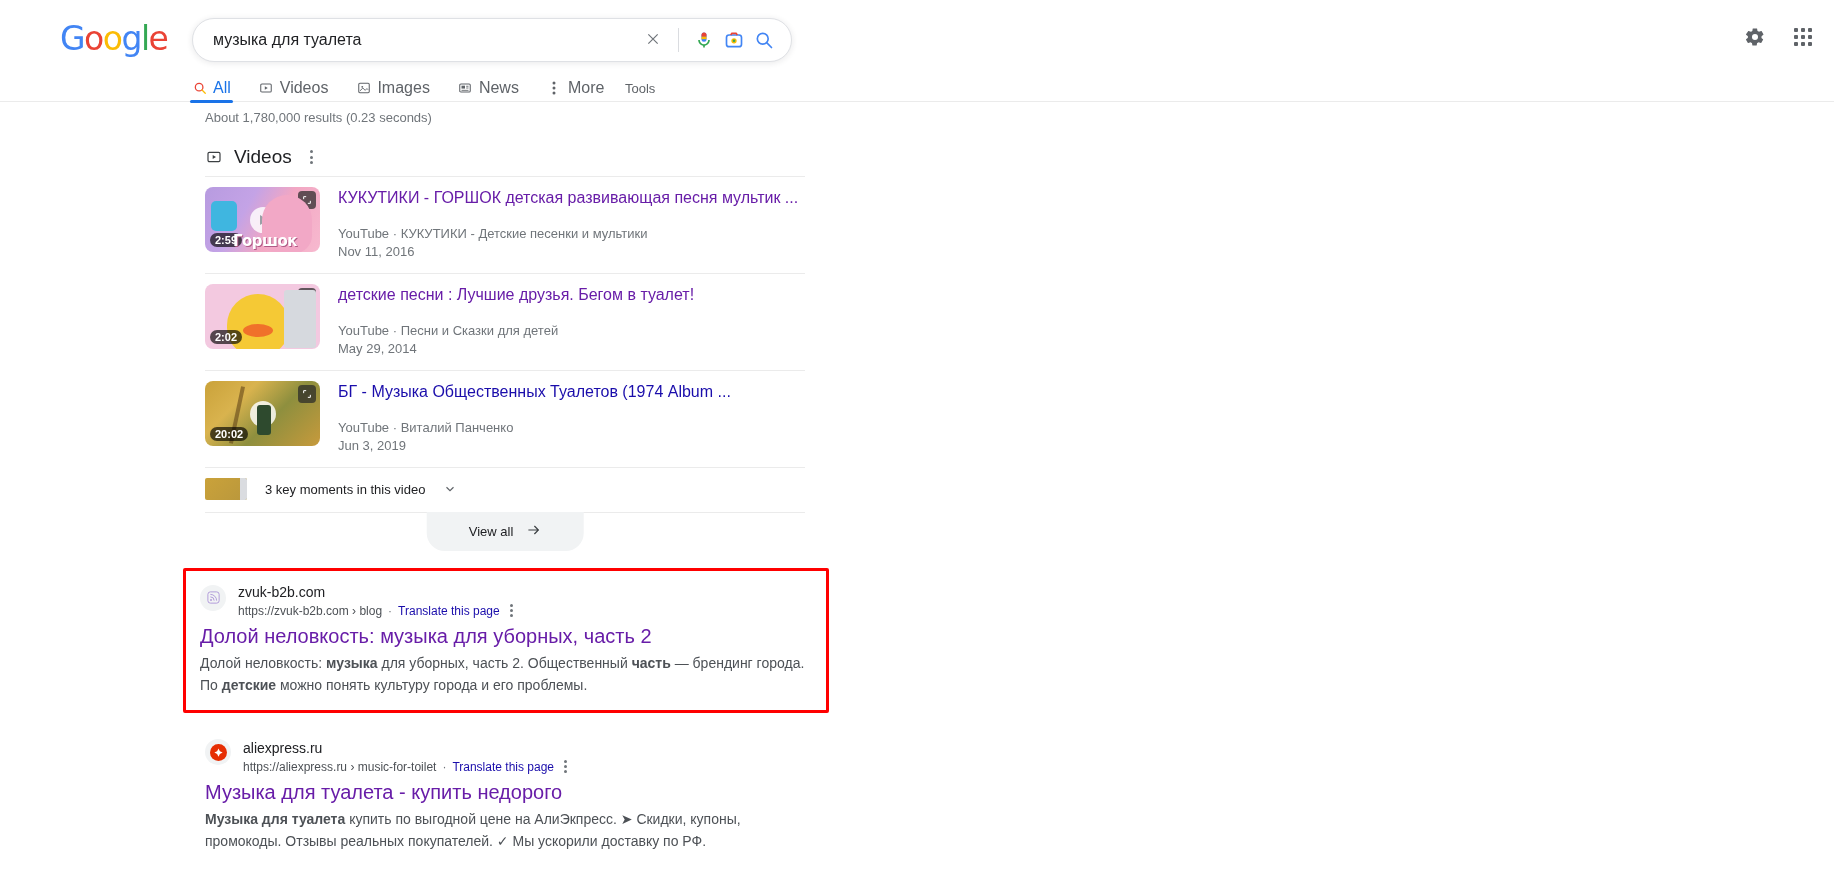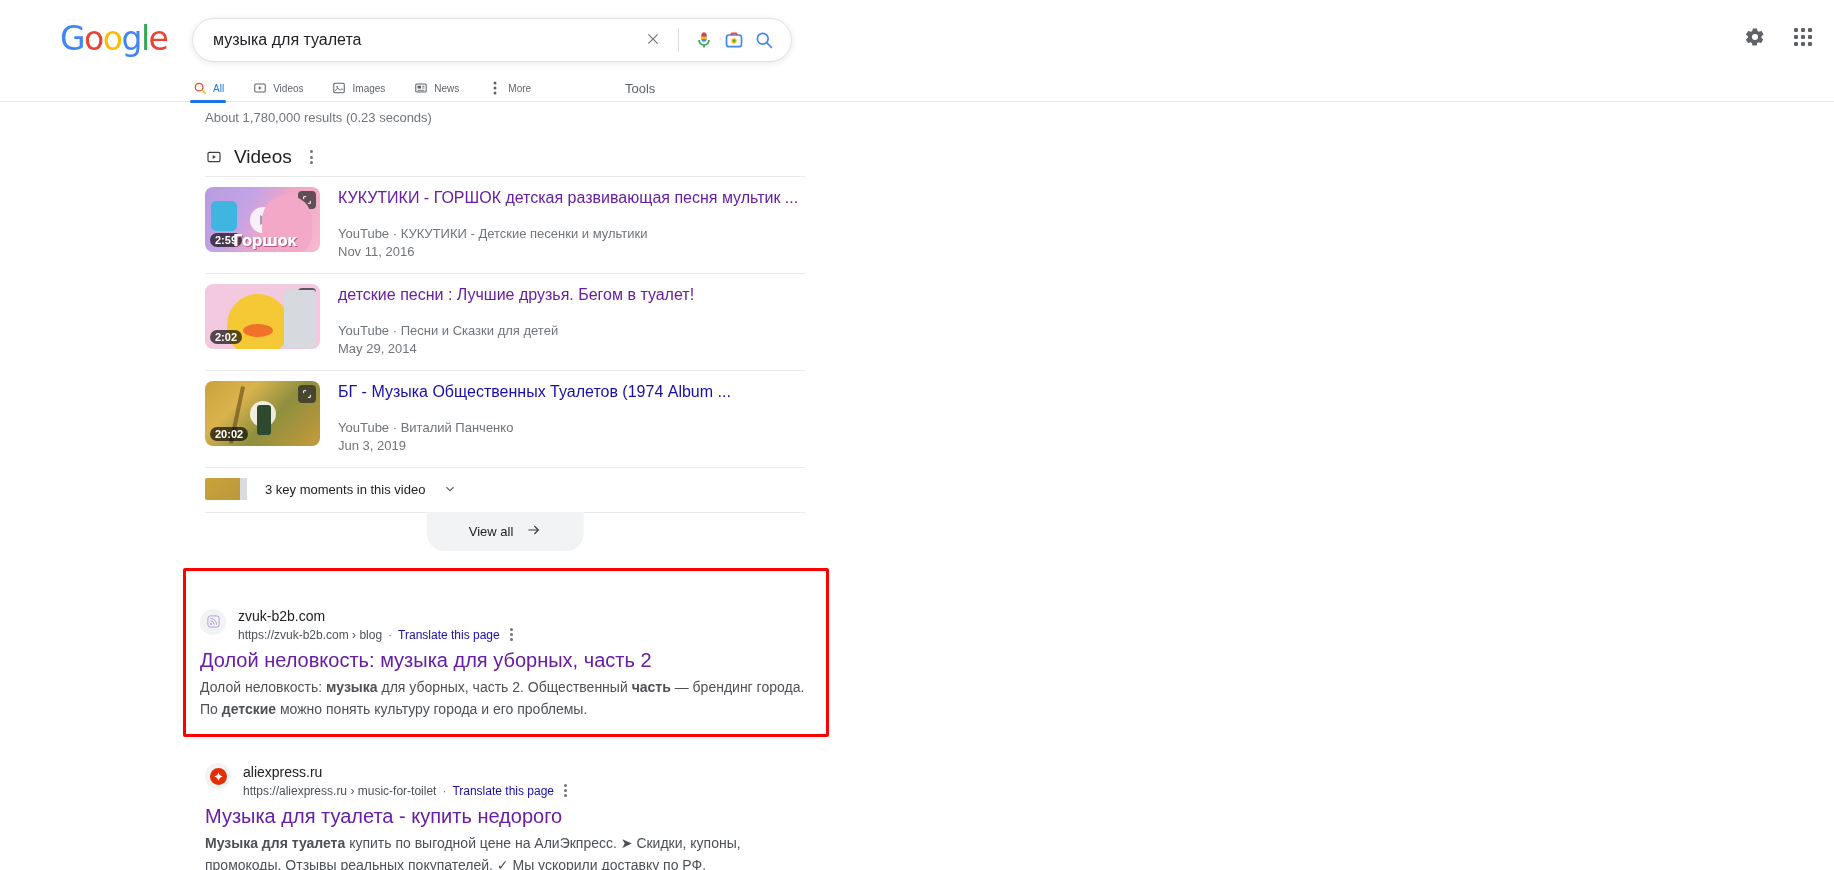--- a/index.html
+++ b/index.html
@@ -47,21 +47,21 @@
   .hdr-right { position:absolute; right:18px; top:24px; display:flex; align-items:center; gap:22px; }
   .hdr-btn { width:26px;height:26px;display:flex;align-items:center;justify-content:center;cursor:pointer; }
   .apps-grid { display:grid; grid-template-columns:repeat(3,4px); grid-template-rows:repeat(3,4px); gap:3px; }
   .apps-grid i { width:4px;height:4px;background:#5f6368;border-radius:1px;display:block; }
 
   
   .tabs-wrap { position:relative; height:28px; border-bottom:1px solid #ebebeb; }
   .tabs { position:absolute; left:192px; top:0; display:flex; align-items:center; gap:0; }
   .tab {
     display:flex; align-items:center; gap:6px; padding:0 14px 0 0;
-    margin-right:14px; height:28px; font-size:10px; color:#5f6368; cursor:pointer;
+    margin-right:14px; height:28px; font-size:16px; color:#5f6368; cursor:pointer;
     position:relative; white-space:nowrap;
   }
   .tab.active { color:#1a73e8; }
   .tab.active::after {
     content:""; position:absolute; left:-2px; right:12px; bottom:-1px;
     height:3px; background:#1a73e8; border-radius:2px;
   }
   .tab-ico { width:15px;height:15px;display:flex;align-items:center;justify-content:center; }
   .tools-btn {
     position:absolute; left:625px; top:0; height:28px; display:flex; align-items:center;
@@ -141,21 +141,21 @@
 
   .viewall-wrap { position:relative; height:44px; margin-top:6px; border-top:1px solid #ebebeb; }
   .viewall {
     position:absolute; left:50%; transform:translateX(-50%); top:-1px;
     display:flex; align-items:center; gap:12px;
     background:#f1f3f4; border-radius:0 0 18px 18px; padding:10px 42px;
     font-size:13px; color:#202124; cursor:pointer;
   }
 
   
-  .result { padding:12px 0 0 0;margin-top:24px; }
+  .result { padding:12px 0 0 0; }
   .res-head { display:flex; align-items:flex-start; gap:12px; }
   .favicon {
     width:26px;height:26px;border-radius:50%;flex:0 0 26px;
     display:flex;align-items:center;justify-content:center;
     background:#f1f3f4; margin-top:2px;
   }
   .fav-lines { color:#b39ddb; font-size:15px; line-height:1; }
   .fav-ali { width:26px;height:26px;border-radius:50%;background:#f1f3f4;
              display:flex;align-items:center;justify-content:center; }
   .fav-ali .dot { width:17px;height:17px;border-radius:50%;background:#e62e04;

